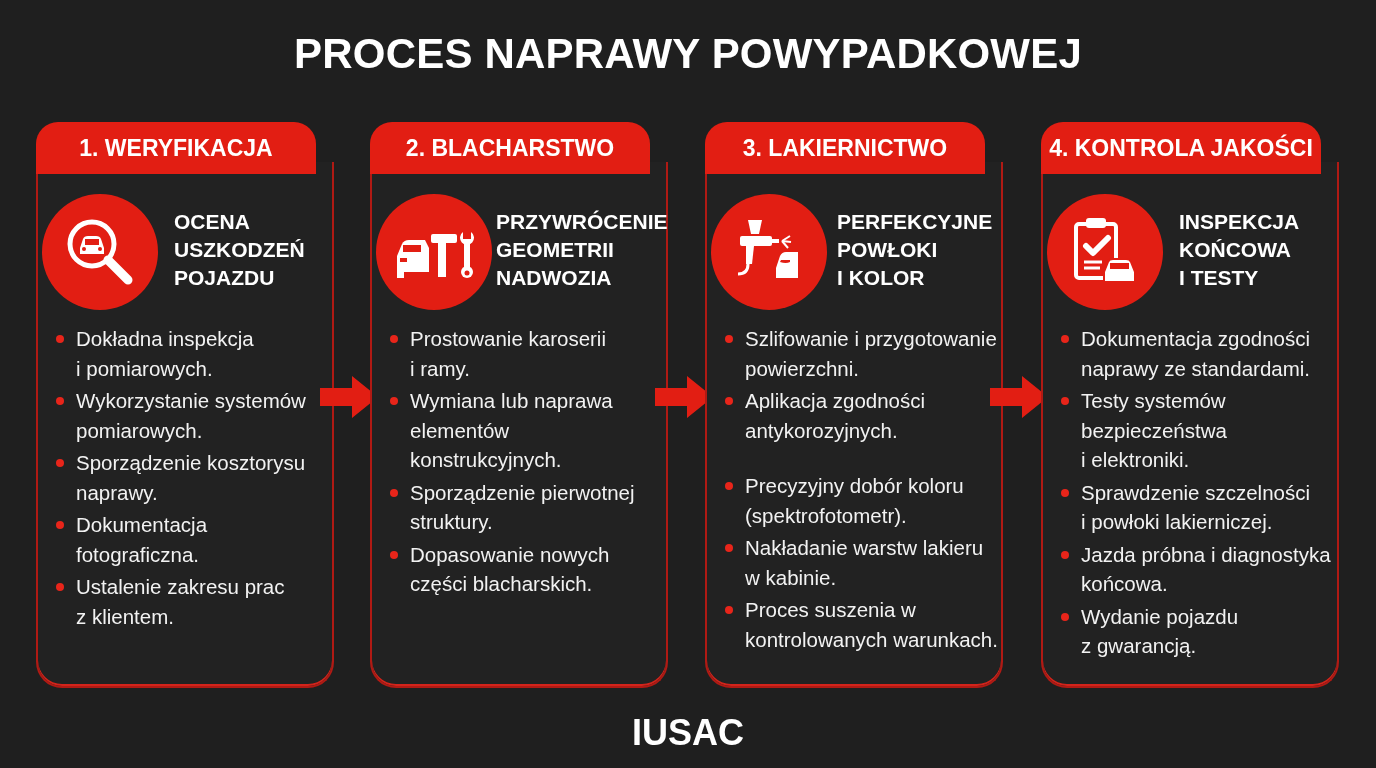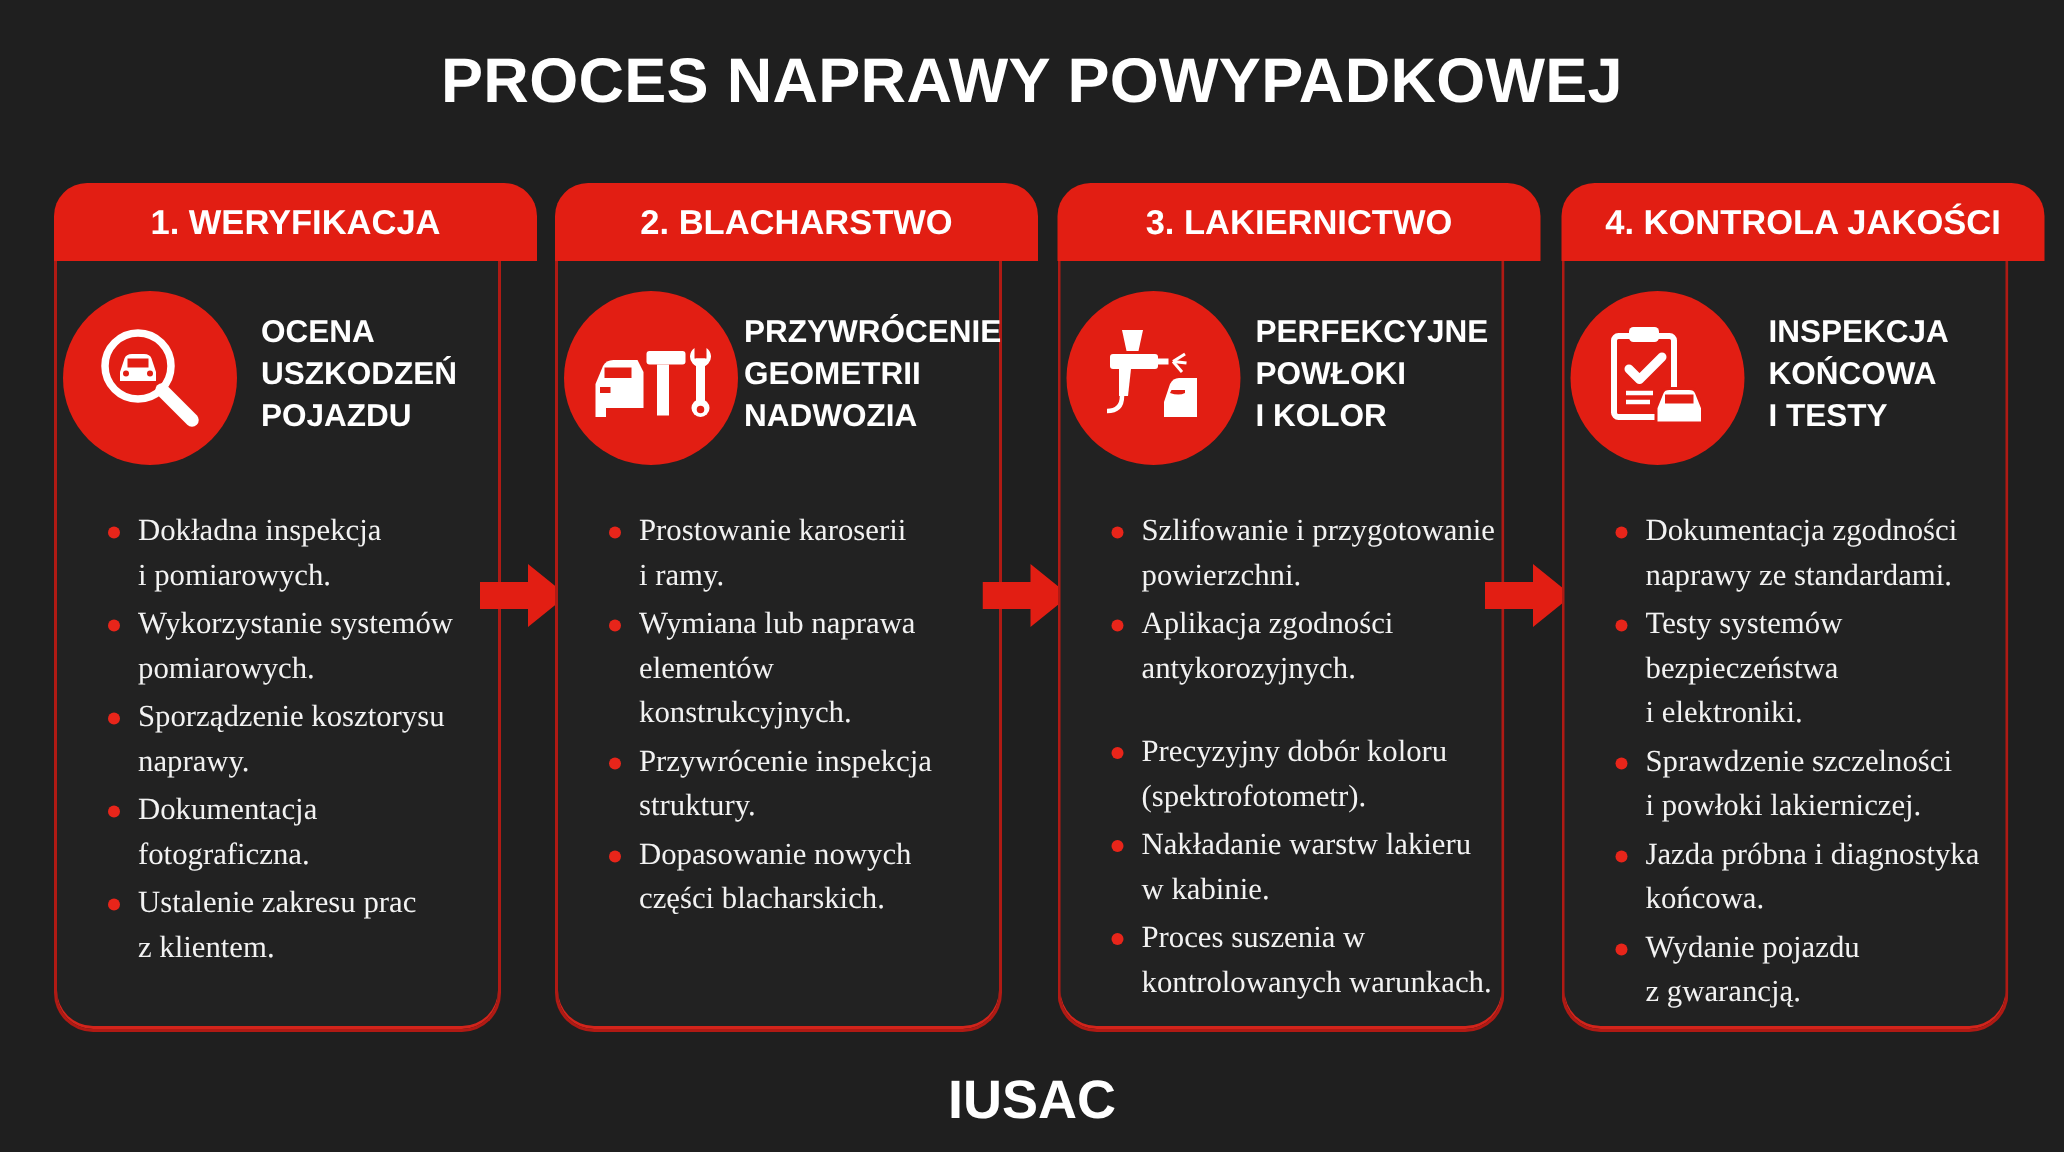--- a/index.html
+++ b/index.html
@@ -19,39 +19,39 @@
     position:absolute; top:122px; width:298px; height:566px;
   }
   .card-frame {
     position:absolute; left:0; top:40px; width:294px; height:524px;
     border:2px solid #b01a14; border-top:none;
     border-radius:0 0 26px 26px;
     background:#222222;
     box-shadow: inset 0 -2px 0 #d3241b;
   }
   .card-header {
-    position:absolute; left:0; top:0; width:322px; height:52px;
+    position:absolute; left:0; top:0; width:280px; height:52px;
     background:#e21e13;
     border-radius:22px 22px 0 0;
     display:flex; align-items:center; justify-content:center;
     font-weight:bold; font-size:23px; color:#ffffff;
   }
   .icon-circle {
     position:absolute; left:6px; top:72px; width:116px; height:116px;
     border-radius:50%; background:#e21e13;
     display:flex; align-items:center; justify-content:center;
   }
   .subtitle {
     position:absolute; left:138px; top:86px; width:170px;
     font-weight:bold; font-size:21px; line-height:28px; color:#ffffff;
   }
   .subtitle span { display:block; white-space:nowrap; }
   .bullets {
     position:absolute; left:20px; top:202px; width:290px;
-    margin:16px; padding:0; list-style:none;font-family:Liberation Serif, serif;
+    margin:0; padding:0; list-style:none;
   }
   .bullets li {
     position:relative; padding-left:20px;
     font-size:20.5px; line-height:29.5px; color:#f2f2f2;
     margin-bottom:3px;
   }
   .bullets li.gap { margin-top:26px; }
   .dot {
     position:absolute; left:0; top:11px; width:8px; height:8px;
     border-radius:50%; background:#e8251a;
@@ -116,21 +116,21 @@
     </svg>
   </div>
   <div class="subtitle" style="left:126px;">
     <span>PRZYWRÓCENIE</span>
     <span>GEOMETRII</span>
     <span>NADWOZIA</span>
   </div>
   <ul class="bullets">
     <li><i class="dot"></i><span>Prostowanie karoserii</span><br><span>i ramy.</span></li>
     <li><i class="dot"></i><span>Wymiana lub naprawa</span><br><span>elementów</span><br><span>konstrukcyjnych.</span></li>
-    <li><i class="dot"></i><span>Przywrócenie inspekcja</span><br><span>struktury.</span></li>
+    <li><i class="dot"></i><span>Sporządzenie pierwotnej</span><br><span>struktury.</span></li>
     <li><i class="dot"></i><span>Dopasowanie nowych</span><br><span>części blacharskich.</span></li>
   </ul>
 </div>
 
 <svg class="arrow" style="left:655px;" viewBox="0 0 58 42">
   <polygon points="0,12 32,12 32,0 58,21 32,42 32,30 0,30" fill="#e21e13"></polygon>
 </svg>
 
 <div class="card" style="left:705px;">
   <div class="card-frame"></div>

